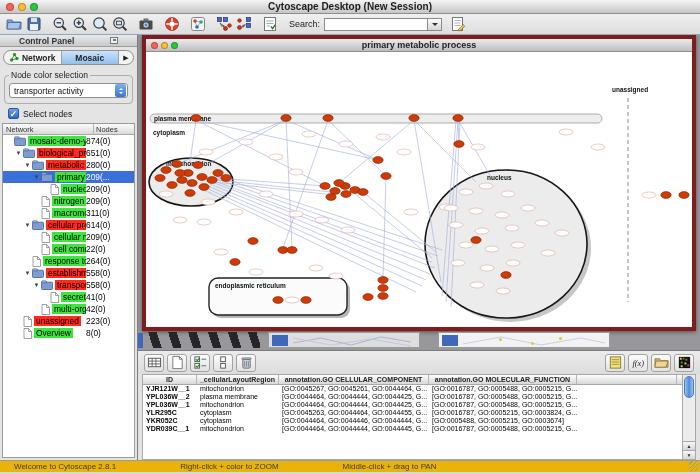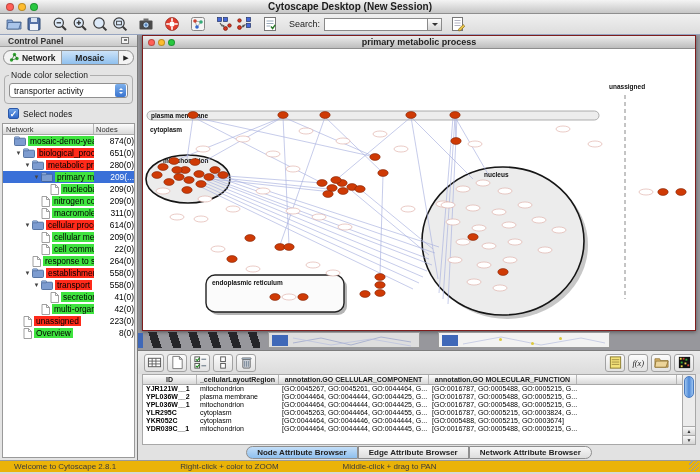--- a/index.html
+++ b/index.html
@@ -21,21 +21,21 @@
   .search-input{width:104px;height:13px;font-size:9px;border:1px solid #8a8a8a;background:#fff;padding:0 2px;font-family:"Liberation Sans",sans-serif;}
   .search-drop{width:14px;height:13px;border:1px solid #8a8a8a;border-left:none;background:linear-gradient(#fdfdfd,#d5d5d5);display:flex;align-items:center;justify-content:center;padding:0;}
   .search-drop:after{content:"";border:3px solid transparent;border-top-color:#333;margin-top:3px;}
   .tb-right{display:flex;margin-left:7px;}
 
   
   .main{display:flex;height:425px;}
 
   
   .control-panel{width:138px;background:#e4e4e4;border-right:1px solid #7c7c7c;display:flex;flex-direction:column;}
-  .panel-head{height:12px;background:linear-gradient(#e9e9e9,#c9c9c9);border-bottom:1px solid #9e9e9e;display:flex;align-items:center;padding:0 8px;}
+  .panel-head{height:12px;background:linear-gradient(#e9e9e9,#c9c9c9);border-bottom:1px solid #9e9e9e;display:flex;align-items:center;padding:0 19px;}
   .panel-head .ph-title{flex:1;font-size:8.5px;font-weight:bold;color:#333;}
   .float-icon{width:8px;height:7px;border:1px solid #777;background:#f2f2f2;position:relative;}
   .float-icon:after{content:"";position:absolute;right:1px;top:1px;width:3px;height:2px;background:#777;}
   .cp-tabs{display:flex;margin:3px 3px 2px 3px;border:1px solid #8f8f8f;border-radius:8px;background:#f3f3f3;overflow:hidden;height:15px;}
   .cp-tab{flex:1;display:flex;align-items:center;justify-content:center;gap:3px;font-size:8.5px;font-weight:bold;color:#222;border-right:1px solid #9f9f9f;}
   .cp-tab.active{background:linear-gradient(#cde3f8,#8fc0ee);}
   .cp-tab-more{width:14px;display:flex;align-items:center;justify-content:center;font-size:7px;color:#222;}
   .groupbox{border:1px solid #aeaeae;border-radius:4px;margin:3px 4px 2px 4px;padding:3px 4px 5px 4px;}
   .groupbox legend{font-size:8.5px;color:#222;padding:0 2px;}
   .combo{height:15px;border:1px solid #909090;border-radius:3px;background:#fff;display:flex;align-items:center;padding-left:4px;position:relative;}
@@ -54,27 +54,27 @@
   .tree-rows{flex:1;overflow:hidden;background:#fff;}
   .tree-row{display:flex;align-items:center;height:12px;font-size:8.4px;white-space:nowrap;}
   .tree-row.selected{background:#3a70d8;}
   .tr-spacer{display:inline-block;width:9px;flex:none;text-align:center;}
   .tr-arrow{display:inline-block;width:9px;flex:none;color:#444;font-size:6px;line-height:12px;text-align:center;}
   .tr-icon{flex:none;margin-right:2px;display:flex;align-items:center;}
   .tr-label{padding:0 2px;overflow:hidden;color:#000;}
   .hl-green{background:#3fe43f;}
   .hl-red{background:#ff2a1a;}
   .tr-fill{flex:1;}
-  .tr-count{width:40px;flex:none;color:#000;overflow:hidden;text-align:right;}
+  .tr-count{width:48px;flex:none;color:#000;overflow:hidden;}
   .tree-row.selected .tr-count{color:#fff;}
 
   
   .right-col{flex:1;display:flex;flex-direction:column;min-width:0;}
   .desktop{flex:1;position:relative;background:#97979c;overflow:hidden;}
-  .iframe{position:absolute;left:4px;top:0;right:4px;height:296px;border:1px solid #7f1d1d;background:#fff;box-shadow:0 1px 4px rgba(0,0,0,.45);}
+  .iframe{position:absolute;left:4px;top:0;right:4px;height:296px;border:4px solid #7f1d1d;background:#fff;box-shadow:0 1px 4px rgba(0,0,0,.45);}
   .iframe-titlebar{height:13px;background:linear-gradient(#ececec,#bdbdbd);border-bottom:1px solid #8e8e8e;position:relative;display:flex;align-items:center;}
   .iframe-titlebar .lights{left:5px;top:3px;gap:3px;}
   .iframe-titlebar .light{width:7px;height:7px;}
   .iframe-title{flex:1;text-align:center;font-size:9px;font-weight:bold;color:#222;line-height:13px;}
   .iframe-content{position:absolute;left:0;right:0;top:13px;bottom:0;background:#fff;overflow:hidden;}
   #net-svg{display:block;}
   .comp-label{font-family:"Liberation Sans",sans-serif;font-size:6.5px;font-weight:bold;fill:#101010;}
   .pm-bar{fill:#ededed;stroke:#9a9a9a;stroke-width:.8;}
   .comp-ellipse{fill:#ececec;stroke:#161616;stroke-width:1.6;}
   .comp-shadow{fill:rgba(0,0,0,.22);}
@@ -836,25 +836,20 @@
                 <span class="dt-cell c2" style="width: 150px;">[GO:0044464, GO:0044444, GO:0044445, G...</span>
                 <span class="dt-cell c3" style="width: 148px;">[GO:0016787, GO:0005488, GO:0005215, G...</span>
               </div>
             </div>
           <div class="vscroll">
             <span class="vthumb"></span>
             <span class="vbtn up">▲</span>
             <span class="vbtn down">▼</span>
           </div>
         </div>
-        <div class="dp-tabs" id="dp-tabs">
-            <span class="dp-tab active">Node Attribute Browser</span>
-            <span class="dp-tab">Edge Attribute Browser</span>
-            <span class="dp-tab">Network Attribute Browser</span>
-          </div>
       </div>
     </div>
   </div>
 
   <div class="statusbar">
     <span class="sb-item">Welcome to Cytoscape 2.8.1</span>
     <span class="sb-item mid">Right-click + color to ZOOM</span>
     <span class="sb-item mid">Middle-click + drag to PAN</span>
     <span class="grip"></span>
   </div>

